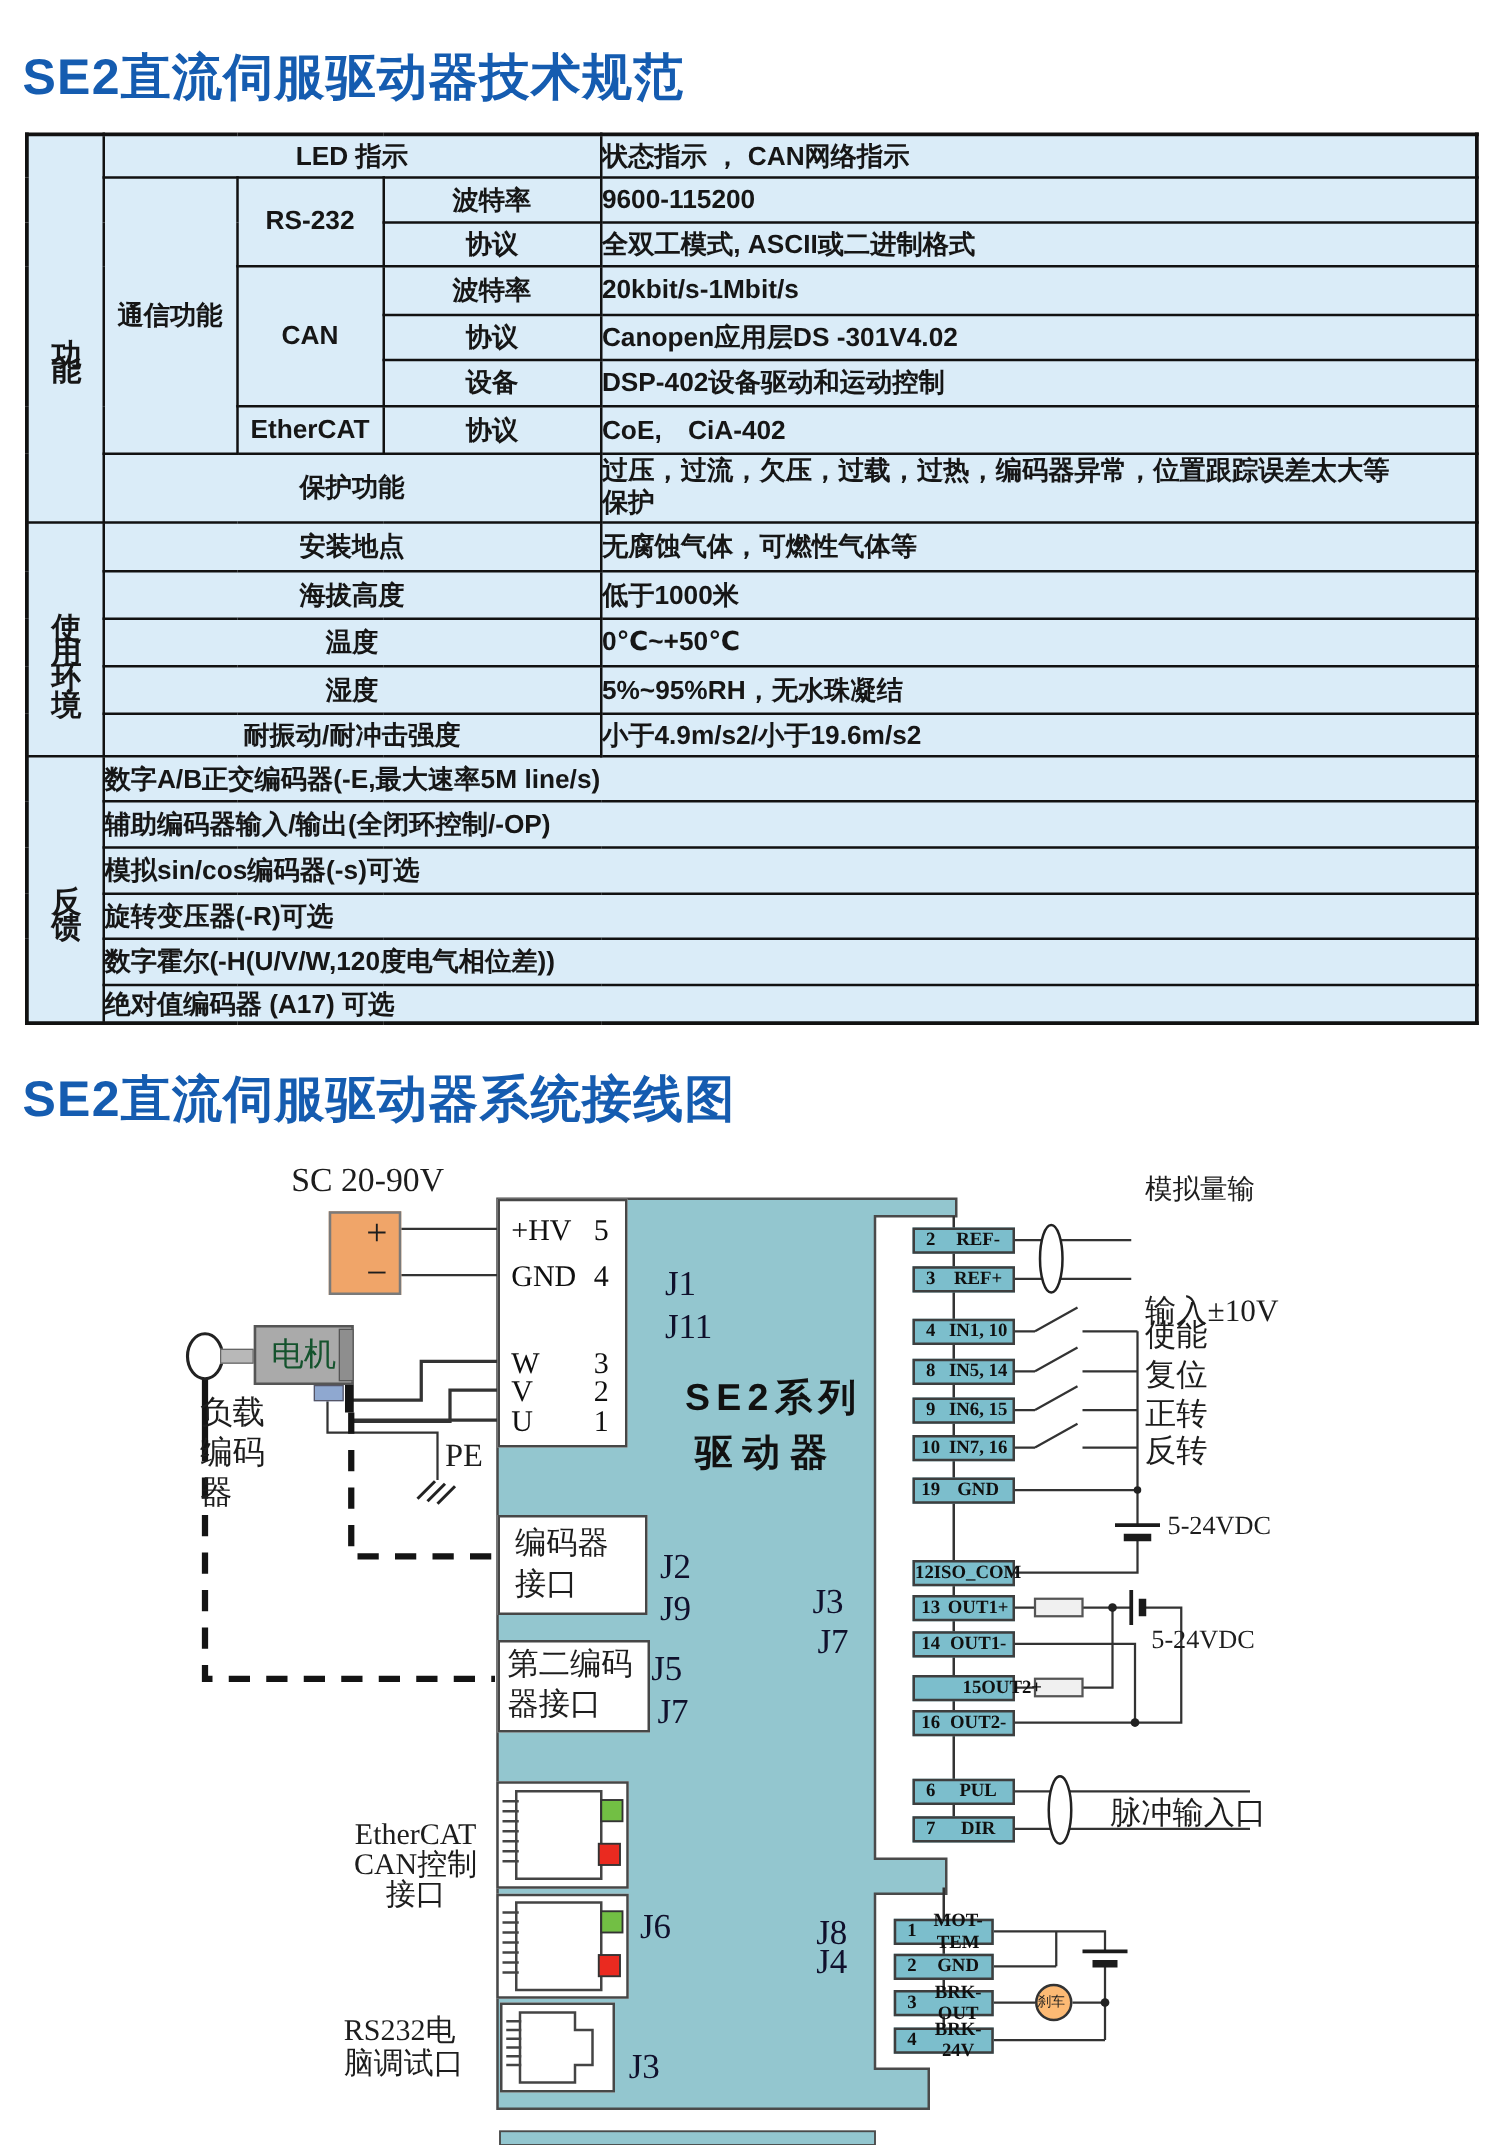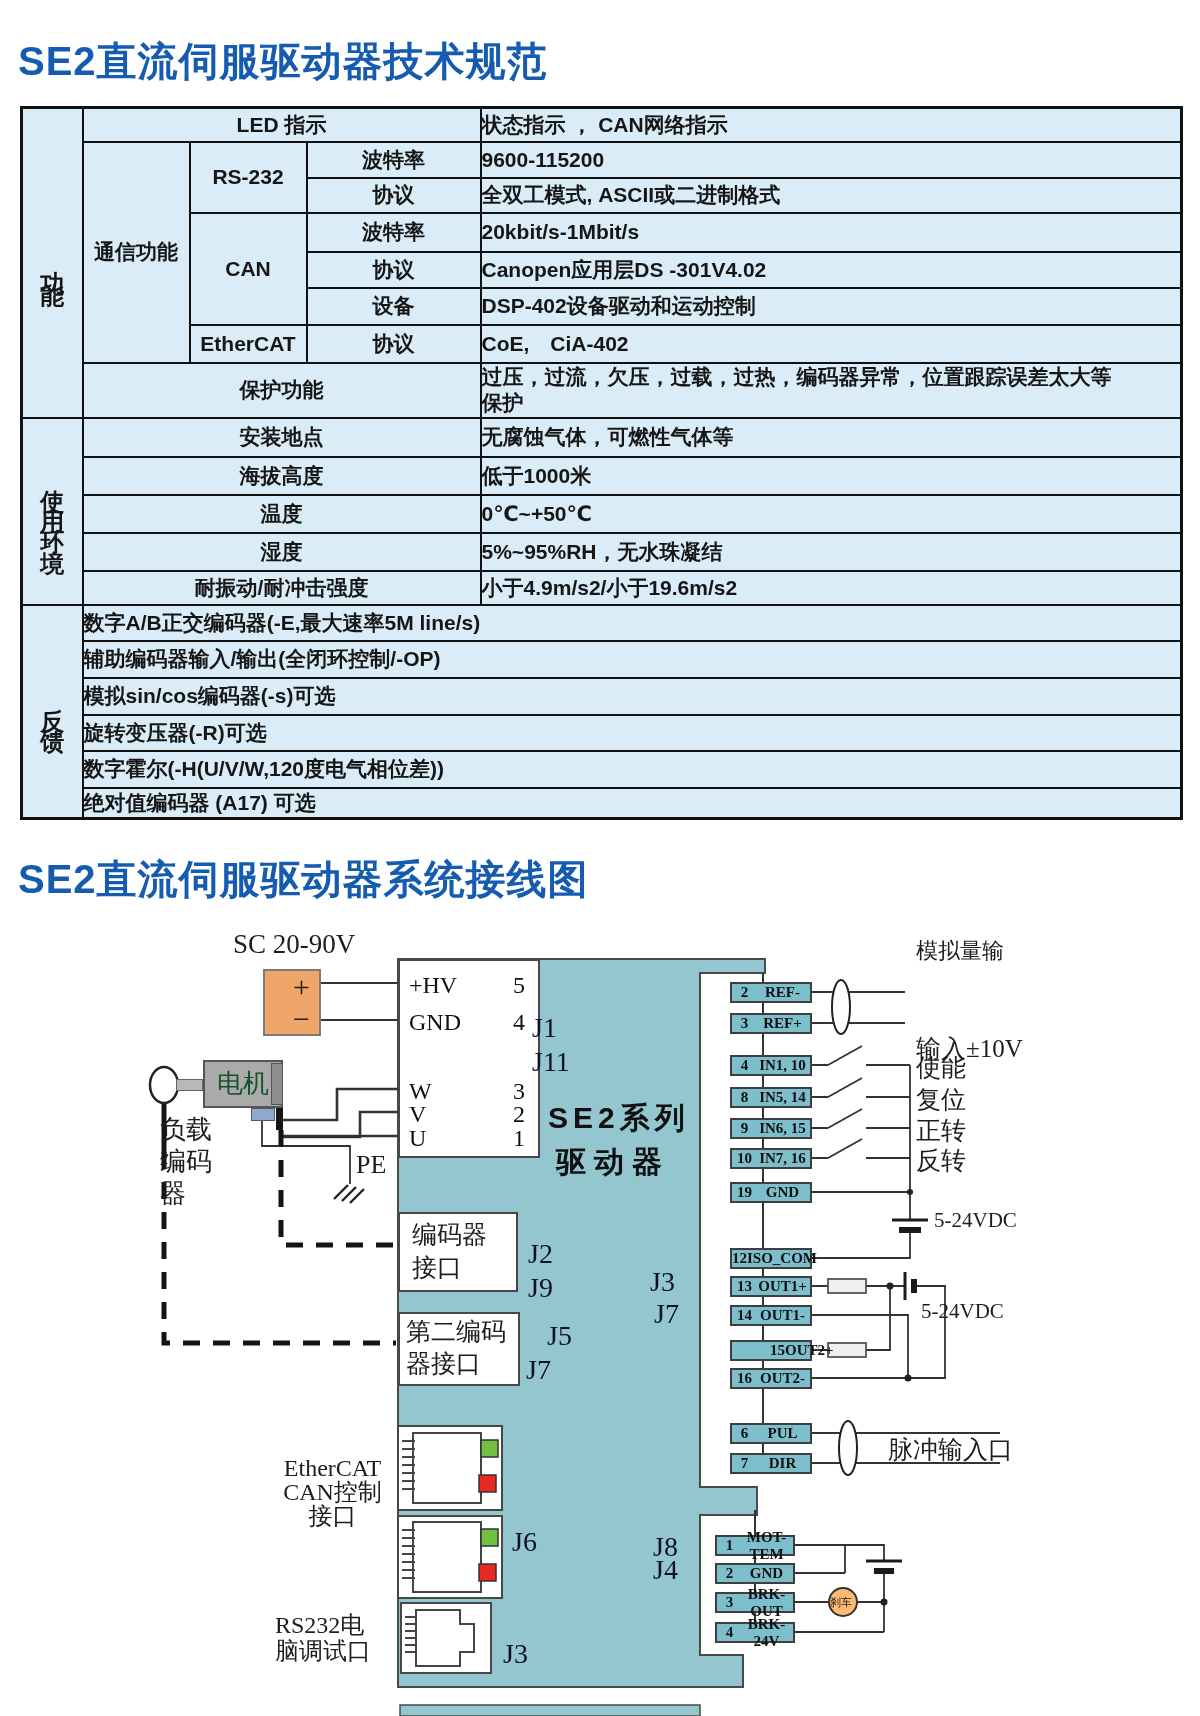--- a/index.html
+++ b/index.html
@@ -220,21 +220,21 @@
   <div class="abs" style="left:203px;top:1060px;width:80px;height:48px;background:#aaaaaa;border:2px solid #555;box-sizing:border-box;z-index:2;text-align:center;">
     <span class="dserif" style="position:static;font-size:26px;line-height:44px;color:#14532d;">电机</span>
   </div>
   <div class="abs" style="left:271px;top:1063px;width:12px;height:42px;background:#8e8e8e;border:1.5px solid #555;box-sizing:border-box;z-index:2;"></div>
   <div class="abs" style="left:251px;top:1108px;width:24px;height:13px;background:#8fa8d0;border:1.5px solid #556;box-sizing:border-box;z-index:2;"></div>
   <div class="dserif" style="left:160px;top:1112px;font-size:26px;">负载</div>
   <div class="dserif" style="left:160px;top:1144px;font-size:26px;">编码</div>
   <div class="dserif" style="left:160px;top:1176px;font-size:26px;">器</div>
   <div class="dserif" style="left:356px;top:1150px;font-size:26px;">PE</div>
 
-  <div class="whitebox" style="left:398px;top:959px;width:142px;height:199px;">
+  <div class="whitebox" style="left:398px;top:959px;width:104px;height:199px;">
     <div class="prow" style="top:9px;">
         <span>+HV</span>
         <span>5</span>
       </div>
     <div class="prow" style="top:46px;">
         <span>GND</span>
         <span>4</span>
       </div>
     <div class="prow" style="top:115px;">
         <span>W</span>
@@ -263,21 +263,21 @@
   </div>
   <div class="dserif j" style="left:528px;top:1238px;">J2</div>
   <div class="dserif j" style="left:528px;top:1272px;">J9</div>
 
   <div class="whitebox" style="left:398px;top:1312px;width:122px;height:74px;">
     <div class="dserif" style="position:absolute;left:6px;top:2px;font-size:25px;line-height:32px;">
       <span>第二编码</span><br>
       <span>器接口</span>
     </div>
   </div>
-  <div class="dserif j" style="left:547px;top:1320px;">J5</div>
+  <div class="dserif j" style="left:521px;top:1320px;">J5</div>
   <div class="dserif j" style="left:526px;top:1354px;">J7</div>
 
   <div class="dserif j" style="left:650px;top:1266px;">J3</div>
   <div class="dserif j" style="left:654px;top:1298px;">J7</div>
   <div class="dserif j" style="left:653px;top:1554px;">J4</div>
   <div class="dserif j" style="left:653px;top:1531px;">J8</div>
 
   <div class="abs" style="left:270px;top:1456px;width:125px;text-align:center;z-index:4;font-family:'Liberation Serif','DejaVu Serif',serif;font-size:24px;color:#1d1d1d;line-height:24px;">
     <div>EtherCAT</div>
     <div>CAN控制</div>

